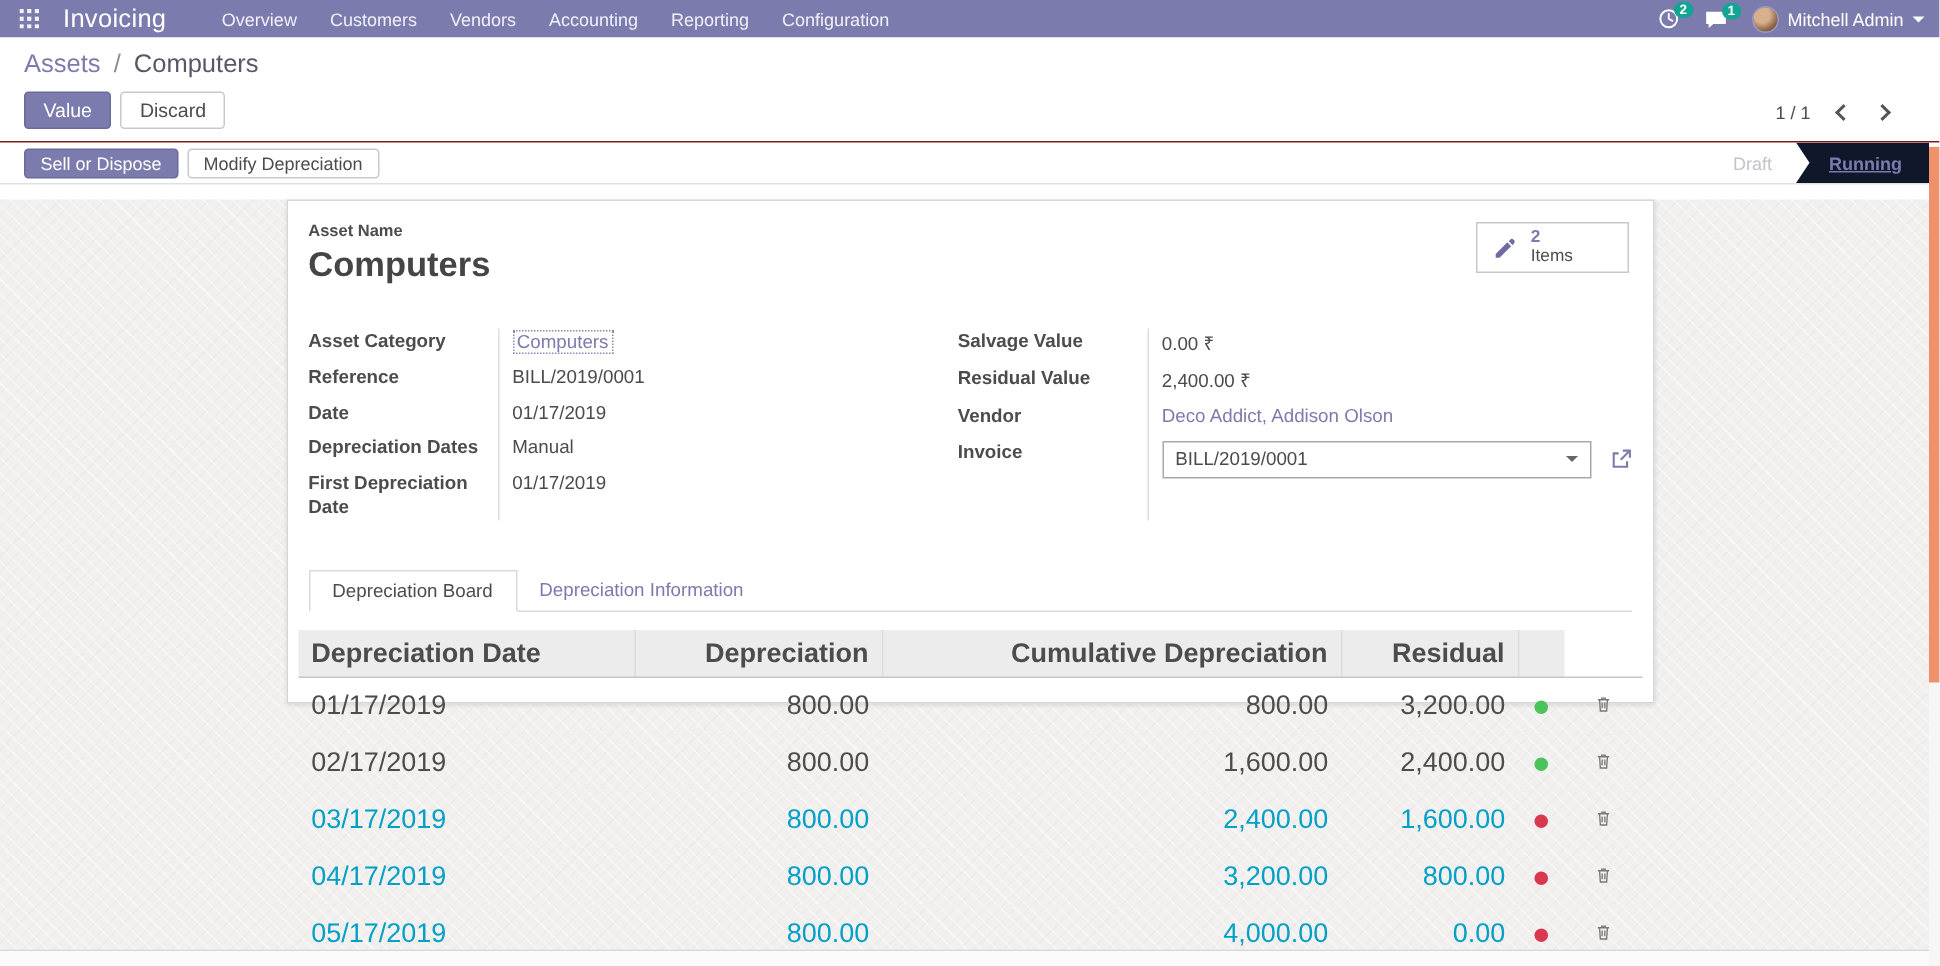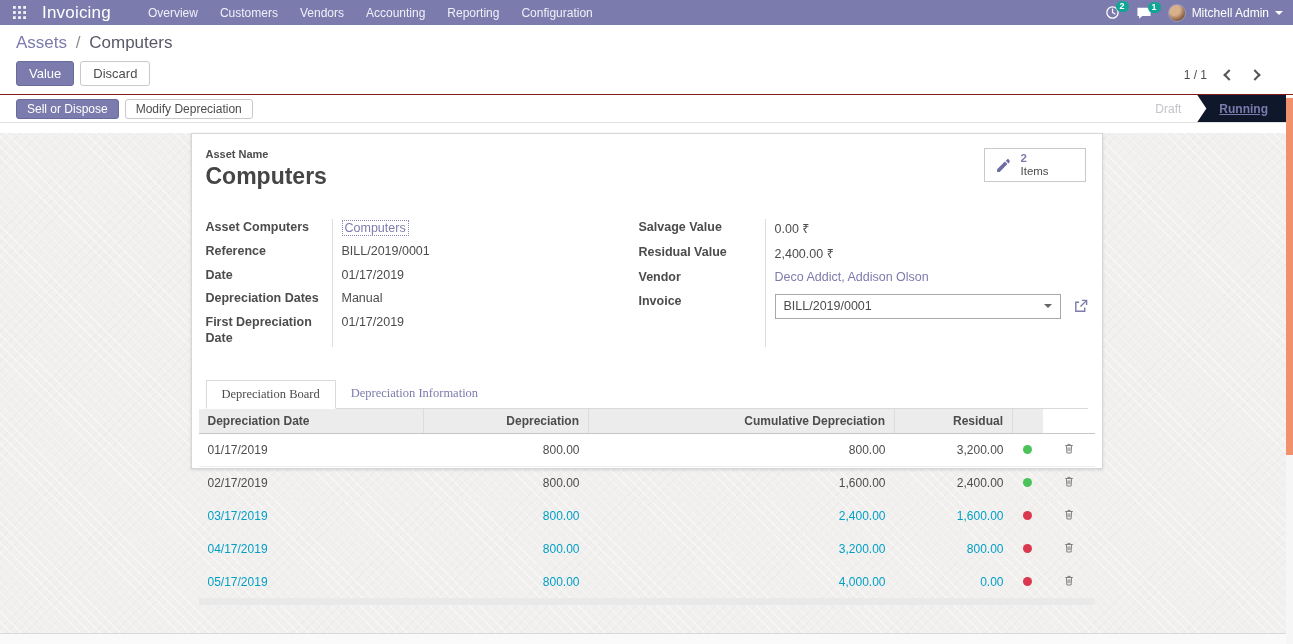--- a/index.html
+++ b/index.html
@@ -64,27 +64,27 @@
   .field-label { font-weight:bold; color:#4c4c4c; padding-right:10px; line-height:1.25; }
   .field-value { padding-left:10px; color:#4c4c4c; }
   .link { color:#7c7bad; cursor:pointer; }
   .focused-m2o { border:1px dotted #8a89ba; padding:0 2px; display:inline-block; }
   .invoice-cell { display:flex; align-items:center; }
   .combo { width:286px; height:25px; border:1px solid #a9a9a9; background:#fff; display:flex; align-items:center; padding:0 8px; font-size:12.5px; cursor:text; }
   .combo .caret { margin-left:auto; width:0; height:0; border-left:4px solid transparent; border-right:4px solid transparent; border-top:4px solid #666; }
   .ext-link { margin-left:12px; display:flex; cursor:pointer; }
 
   
-  .tabs { display:flex; border-bottom:1px solid #d9d9d9; margin-top:30px;font-family:Liberation Serif, serif; }
+  .tabs { display:flex; border-bottom:1px solid #d9d9d9; margin-top:30px; }
   .tab { font-size:12.5px; padding:6px 15px; cursor:pointer; }
   .tab.active { background:#fff; border:1px solid #d9d9d9; border-bottom:1px solid #fff; margin-bottom:-1px; color:#4c4c4c; }
   .tab.inactive { color:#7c7bad; }
 
   
-  .dep-table { border-collapse:collapse; width:calc(100% + 14px); margin:0 -7px; font-size:12px; table-layout:fixed; }
+  .dep-table { border-collapse:collapse; width:calc(100% + 14px); margin:12px -7px; font-size:18px; table-layout:fixed; }
   .dep-table thead th { background:#ececec; color:#4c4c4c; font-weight:bold; text-align:right; padding:5px 9px; border-bottom:1px solid #c6c6c6; border-right:1px solid #dcdcdc; }
   .dep-table thead th:first-child { text-align:left; }
   .dep-table thead th.dot-col { border-right:none; }
   .dep-table thead th.del-col { background:transparent; border-right:none; border-bottom:1px solid #c6c6c6; }
   .dep-table td { padding:8px 9px; border-top:1px solid #efefef; text-align:right; color:#4c4c4c; cursor:pointer; }
   .dep-table tbody tr:first-child td { border-top:none; }
   .dep-table td:first-child { text-align:left; }
   .dep-table td.dot-cell, .dep-table td.del-cell { text-align:center; padding:8px 2px; }
   tr.future td { color:#009fc6; }
   .dot { width:9px; height:9px; border-radius:50%; background:#4bc35a; display:inline-block; }
@@ -190,21 +190,21 @@
           <span class="stat-count">2</span>
           <span class="stat-label">Items</span>
         </span>
       </button>
     </div>
 
     <div class="fields">
 
       <div class="group">
         <div class="field-row">
-          <span class="field-label">Asset Computers</span>
+          <span class="field-label">Asset Category</span>
           <span class="field-value"><span class="link focused-m2o">Computers</span></span>
         </div>
         <div class="field-row">
           <span class="field-label">Reference</span>
           <span class="field-value">BILL/2019/0001</span>
         </div>
         <div class="field-row">
           <span class="field-label">Date</span>
           <span class="field-value">01/17/2019</span>
         </div>

